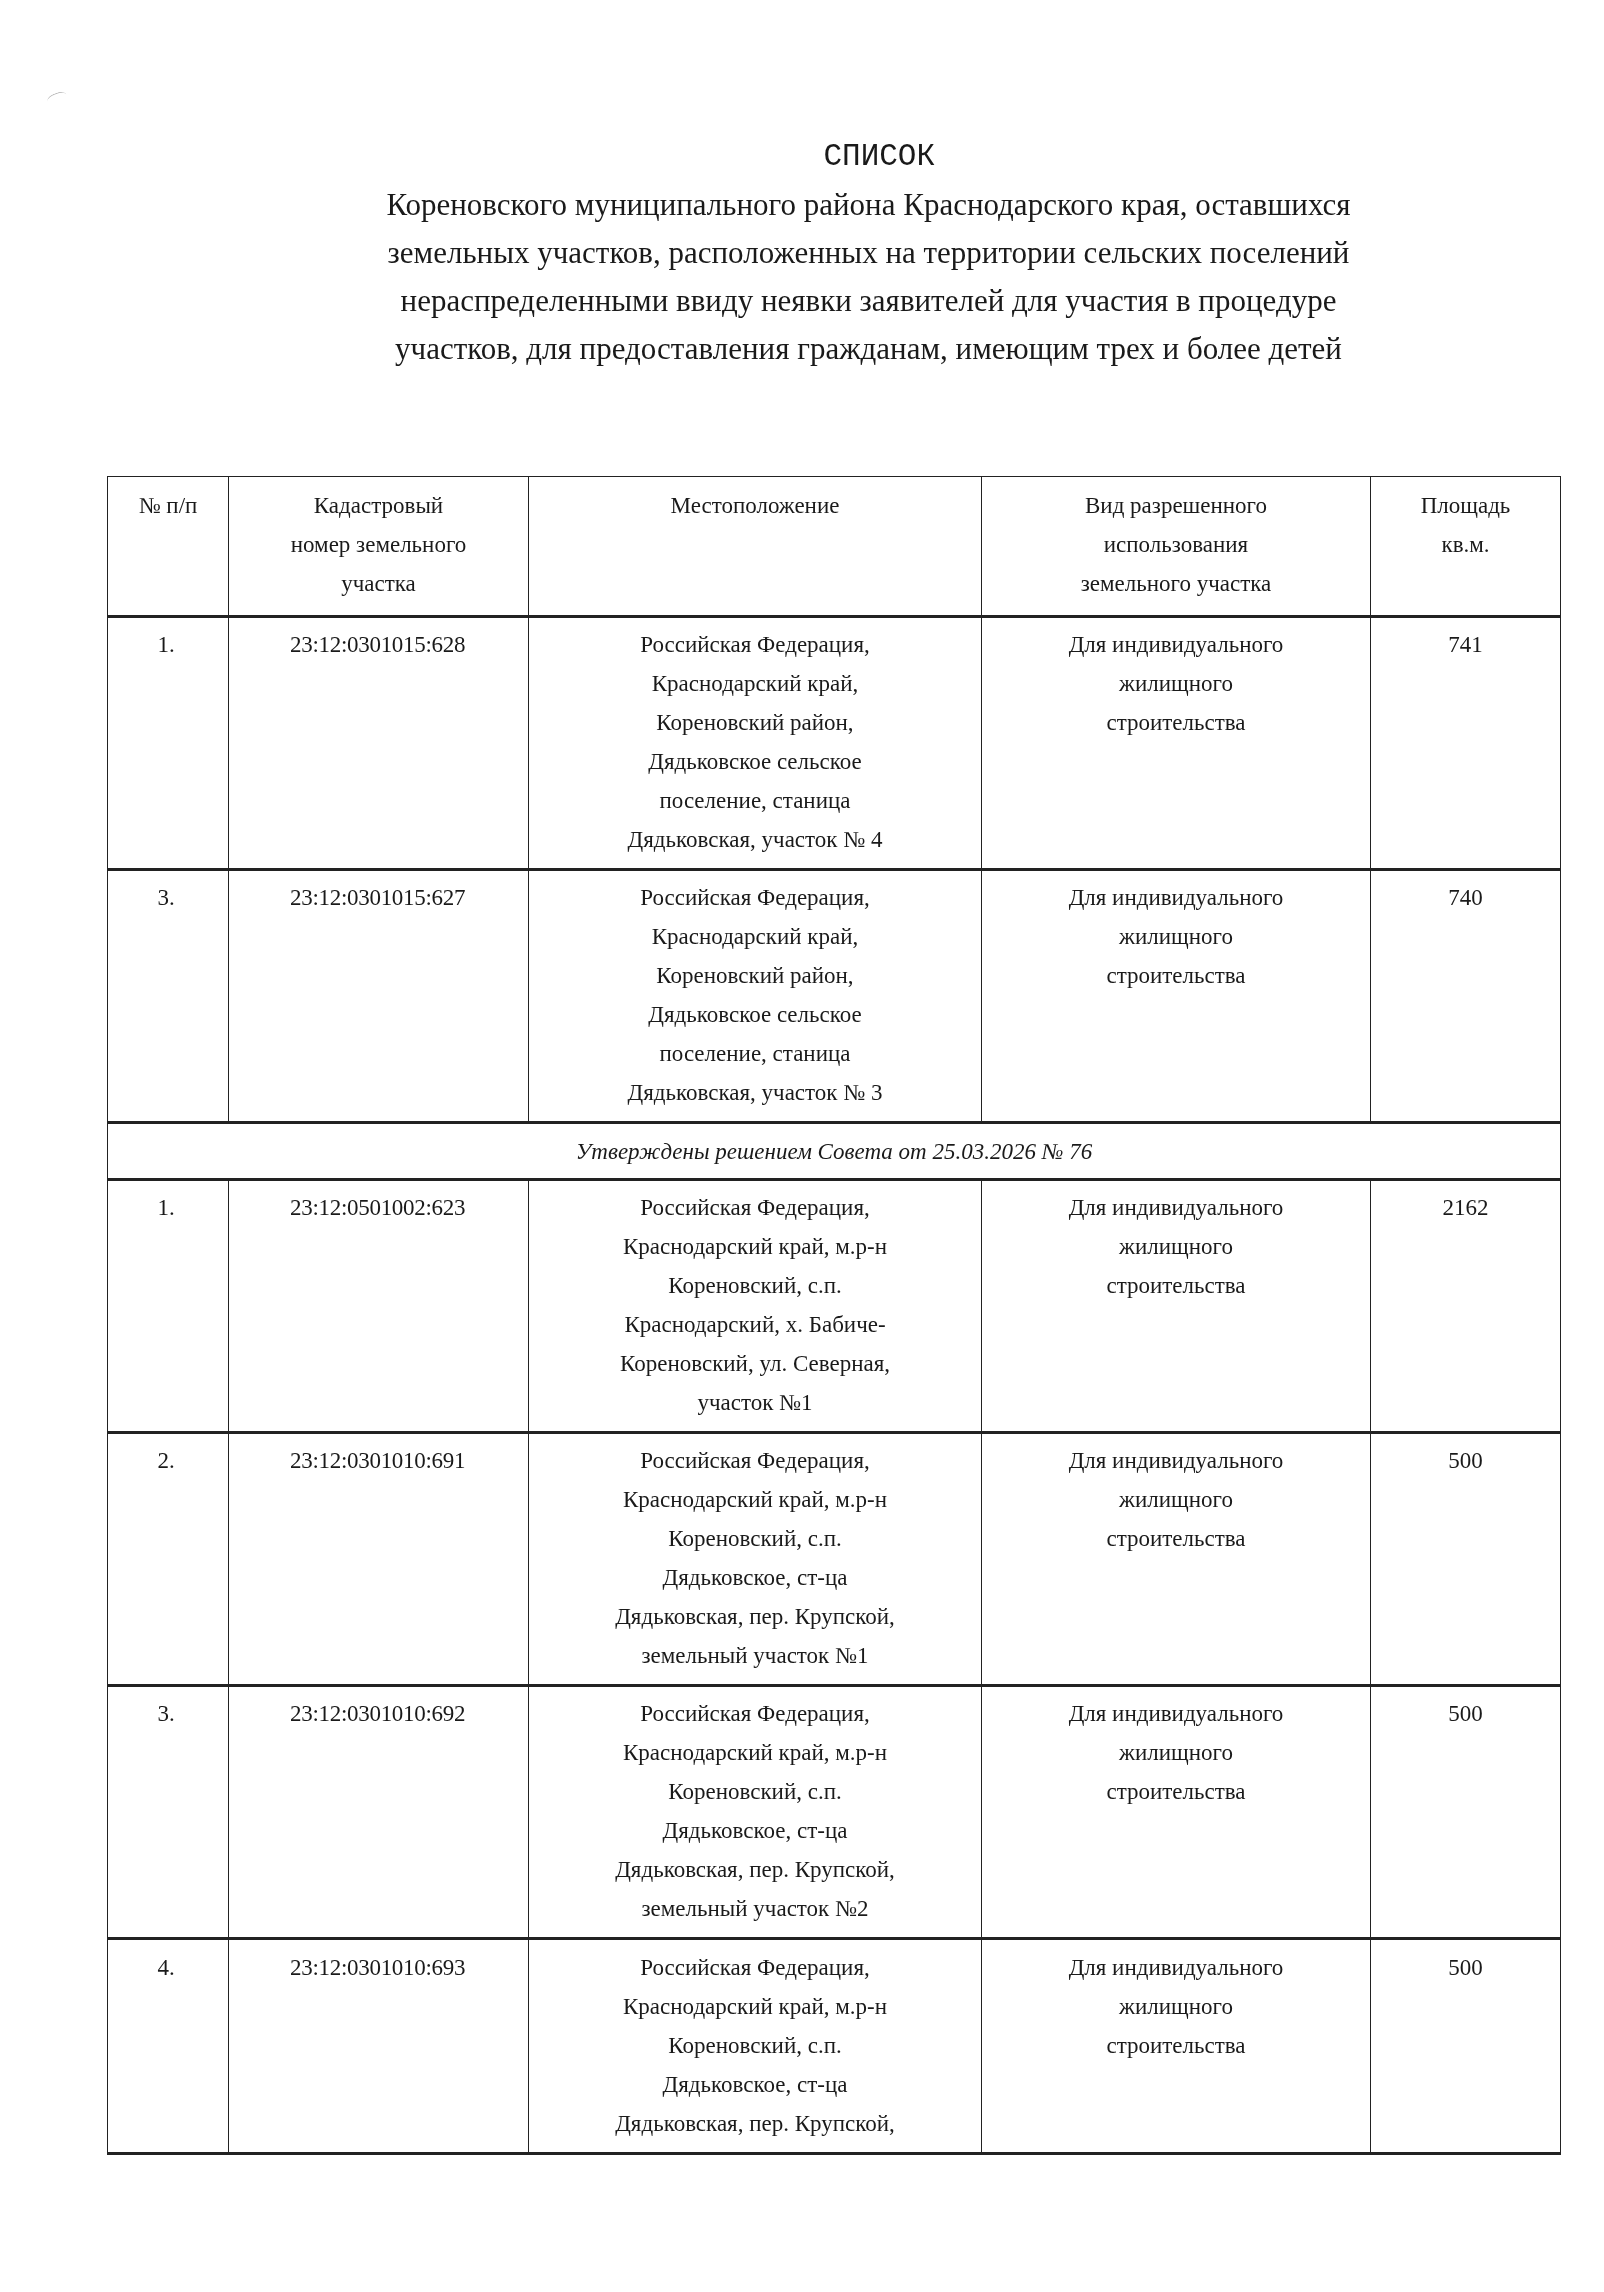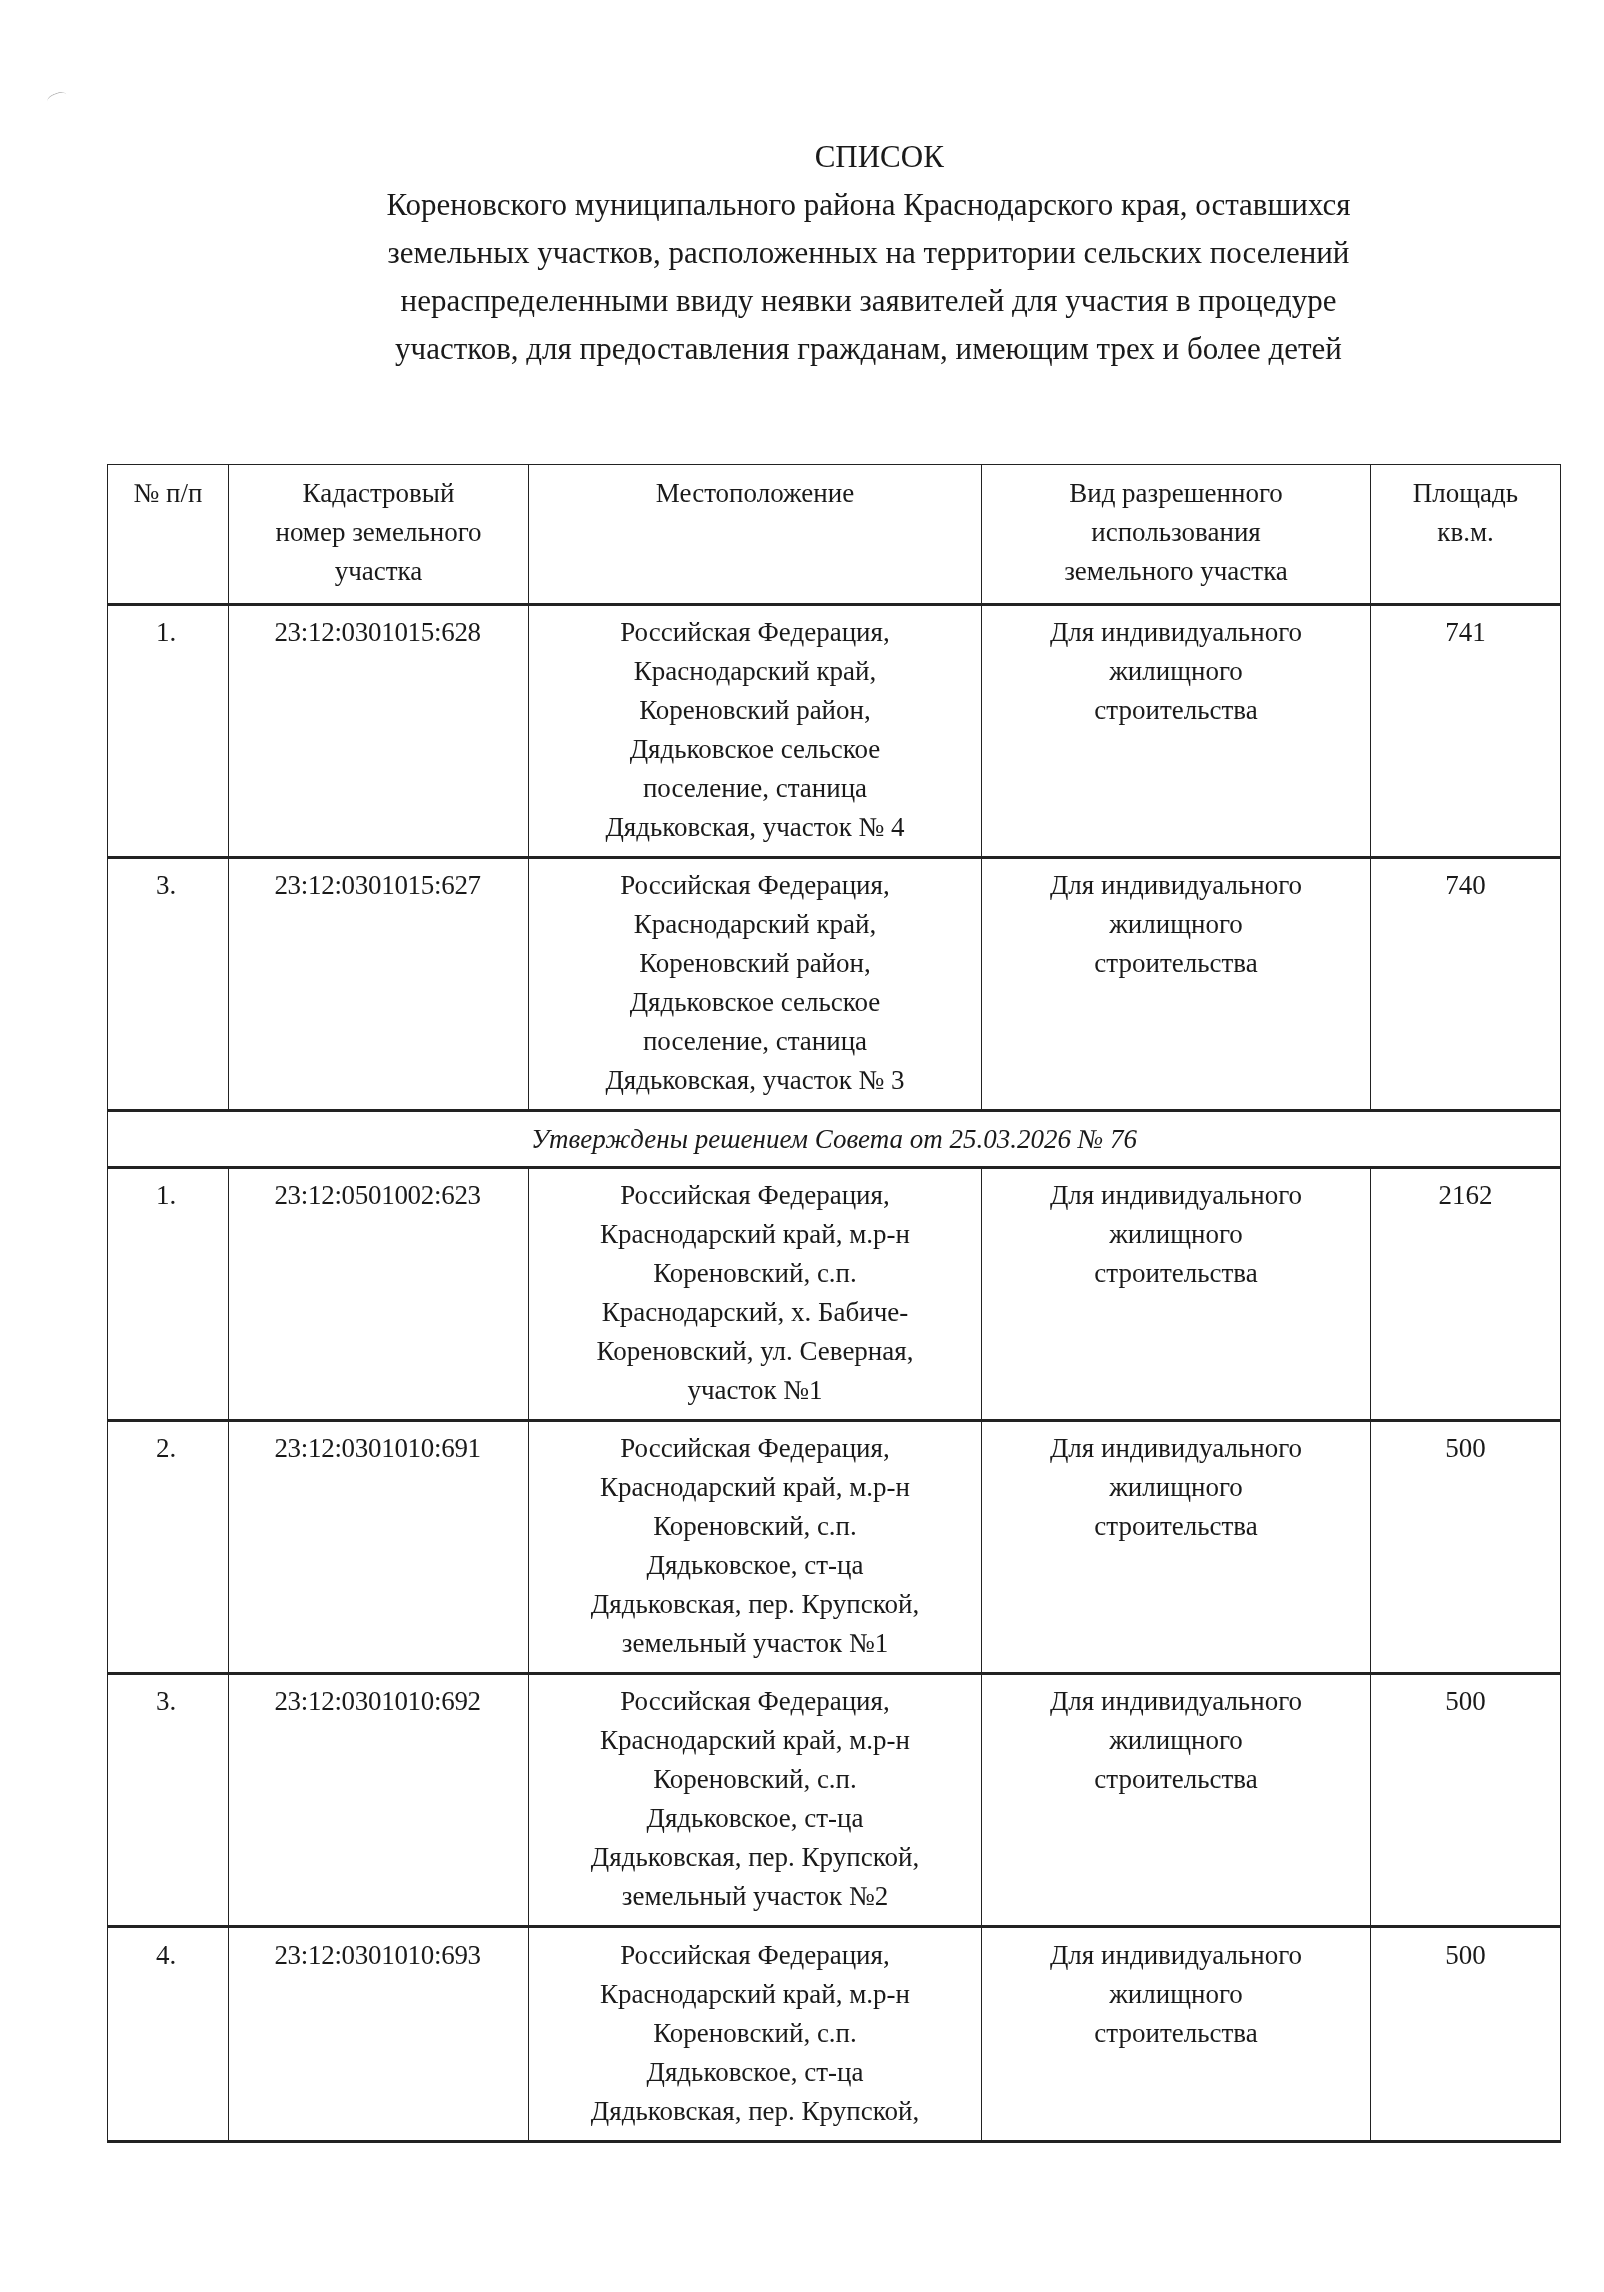--- a/index.html
+++ b/index.html
@@ -21,31 +21,31 @@
     opacity: 0.7;
   }
   .title-block {
     position: absolute;
     left: 179px; width: 1379px;
     top: 133px;
     text-align: center;
     font-size: 31px;
     line-height: 48px;
   }
-  .title-main { display: block; padding-left: 21.5px; }
+  .title-main { display: block; padding-left: 21.5px; font-family: Liberation Mono, monospace; }
   .title-sub { display: block; }
   .title-sub span { display: block; }
 
   table.land {
     position: absolute;
-    left: 107px; top: 464px;
+    left: 107px; top: 476px;
     width: 1453px;
     border-collapse: collapse;
     table-layout: fixed;
-    font-size: 27px;
+    font-size: 23px;
     line-height: 39px;
   }
   table.land td, table.land th {
     border: 1.8px solid #222;
     vertical-align: top;
     text-align: center;
     font-weight: normal;
     padding: 7.2px 5.4px 9px 5.4px;
   }
   table.land tr.section td, table.land tr.data td { border-top: 3.6px solid #222; }

